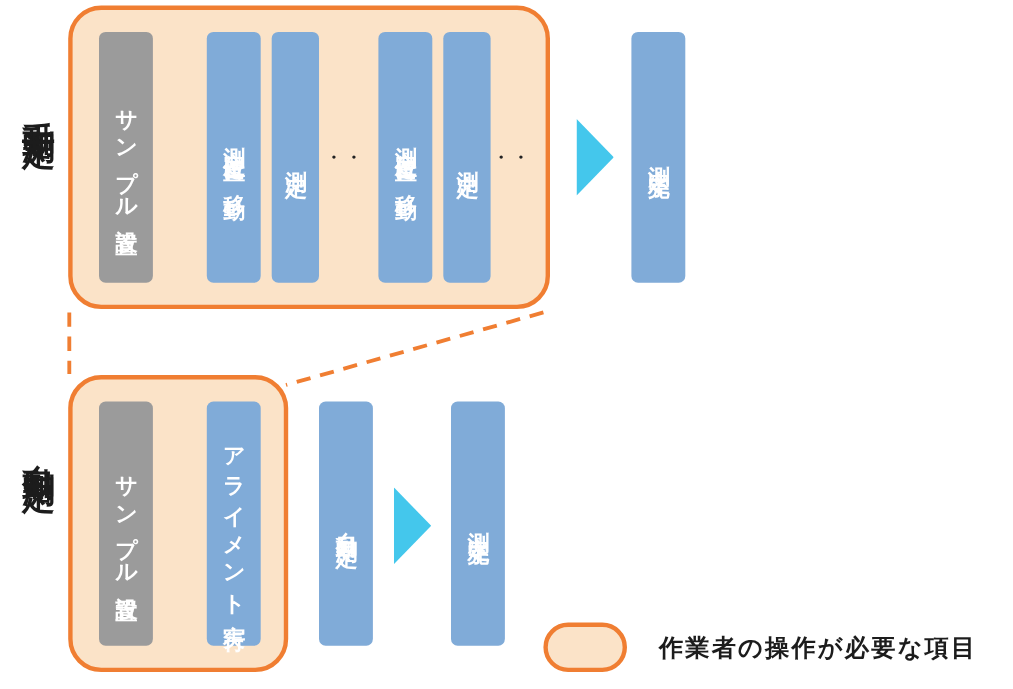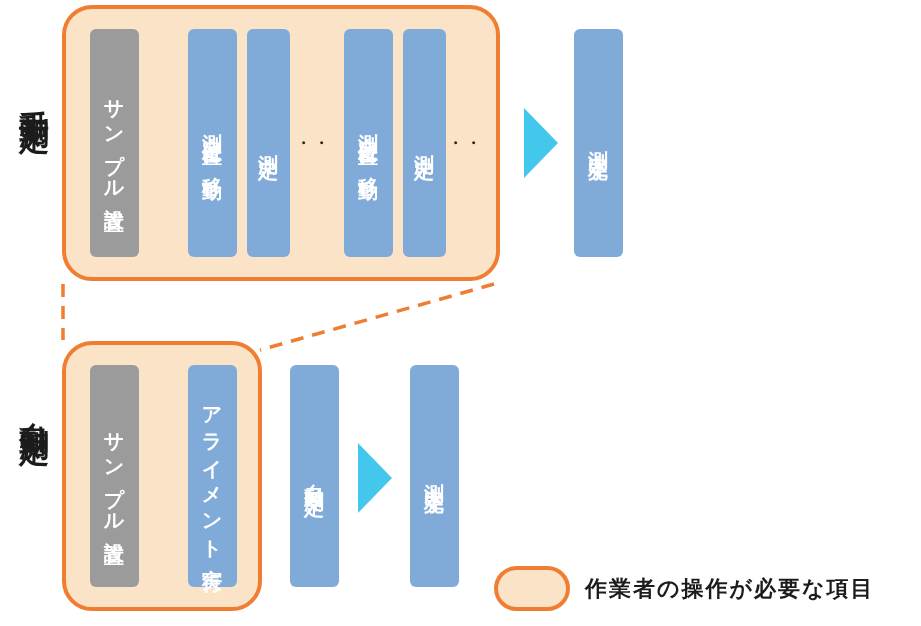--- a/index.html
+++ b/index.html
@@ -77,20 +77,21 @@
   }
   .legend-text {
     position: absolute;
     display: flex;
     align-items: center;
     font-size: 22px;
     font-weight: 600;
     color: #1C1C1C;
     letter-spacing: 2px;
     white-space: nowrap;
+    margin-left: 14px;
   }
 
   .connectors { position: absolute; left: 0; top: 0; pointer-events: none; }
   .connectors line { stroke: #F07E32; stroke-width: 3.5; stroke-dasharray: 13 9; fill: none; }
 </style>
 </head>
 <body>
 
 <div class="canvas">
 

